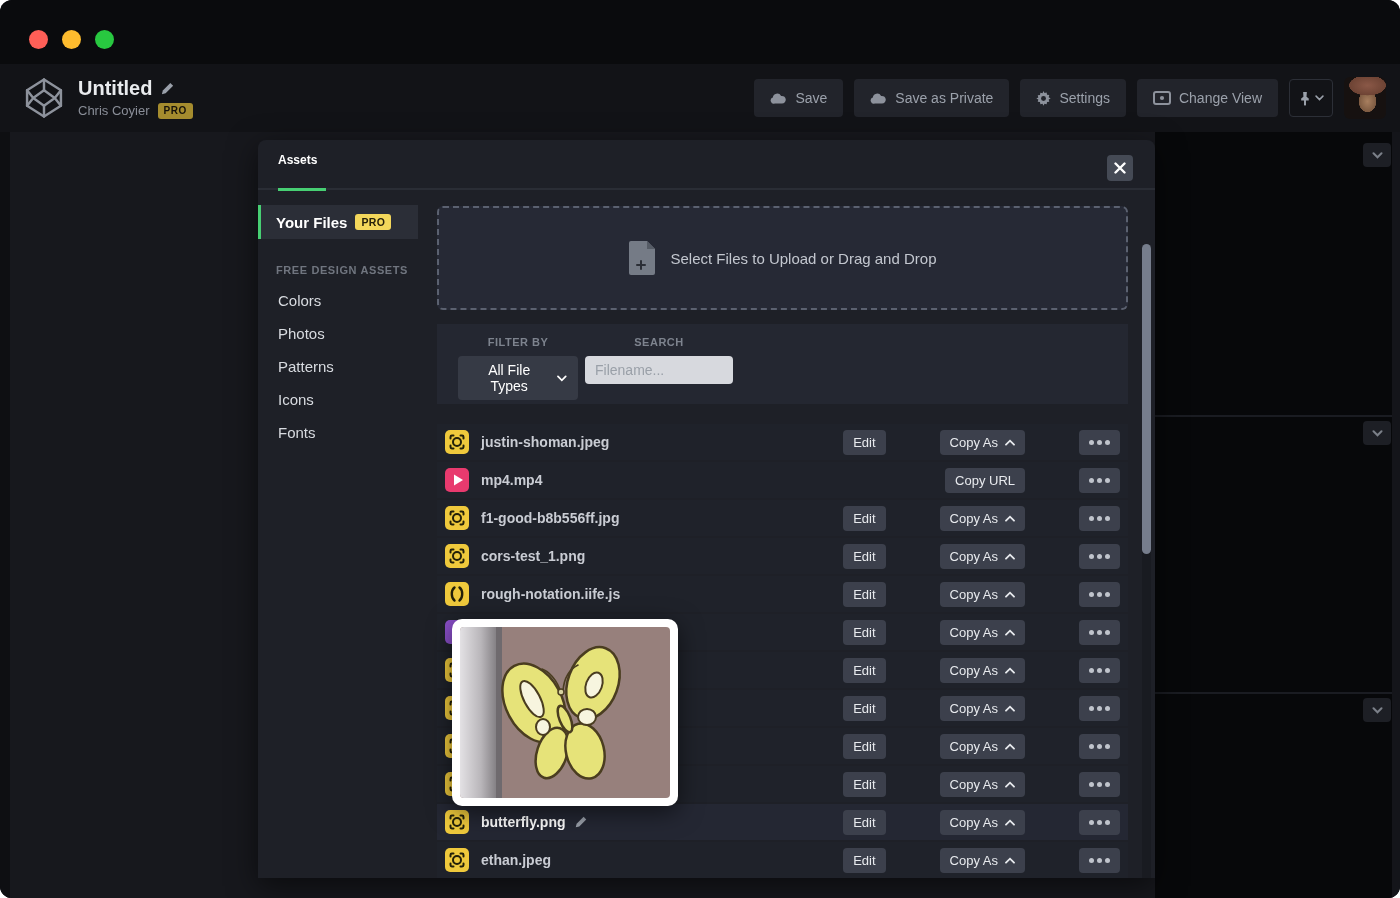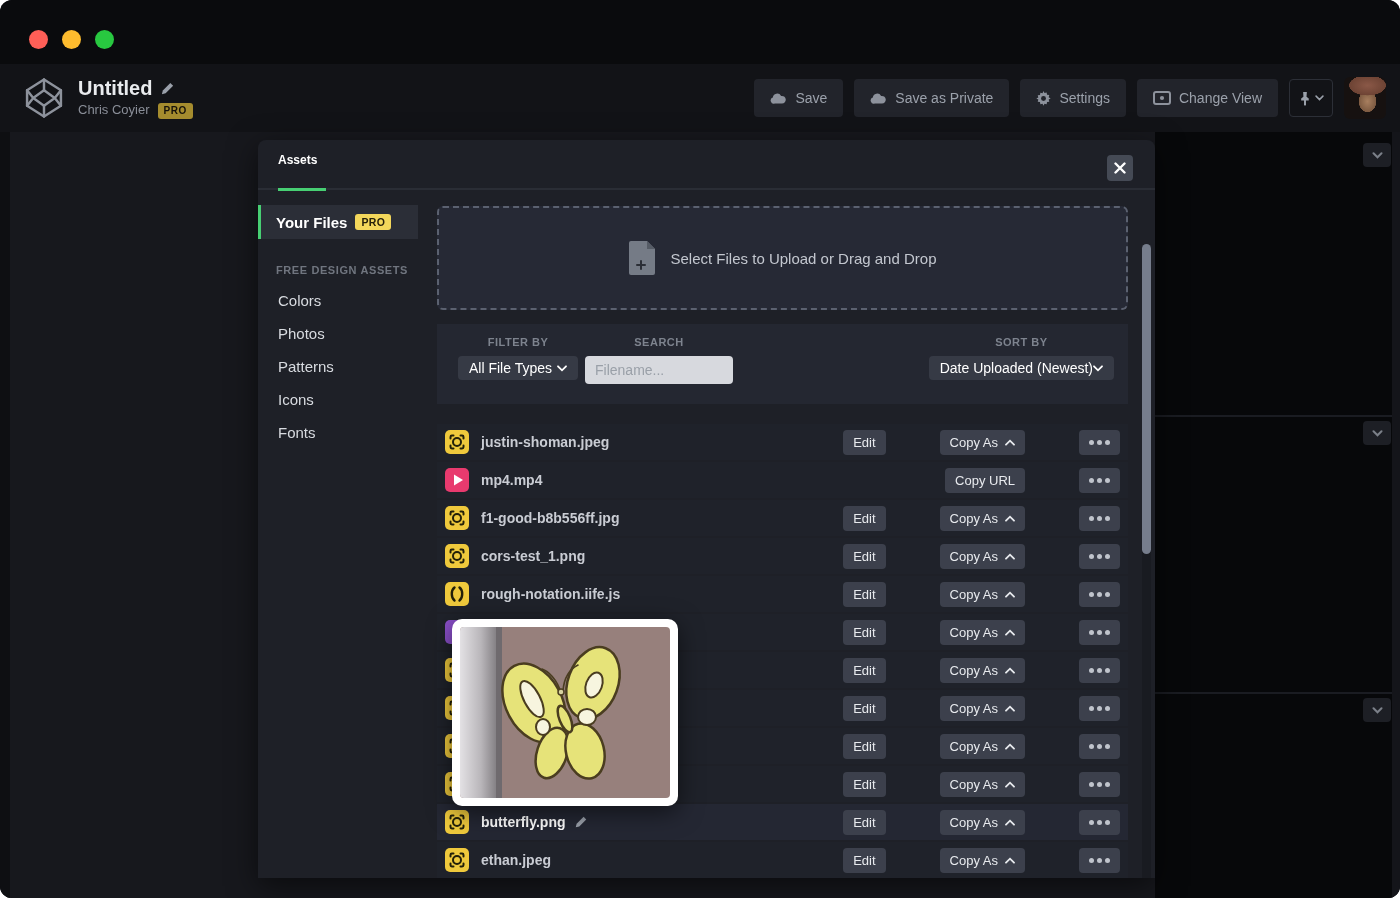--- a/index.html
+++ b/index.html
@@ -8,21 +8,21 @@
 
   
   .titlebar{ position:absolute; left:0; top:0; width:100%; height:64px; background:#0a0b0d; }
   .tl-dot{ position:absolute; top:30px; width:19px; height:19px; border-radius:50%; }
 
   
   .header{ position:absolute; left:0; top:64px; width:100%; height:68px; background:#121317; display:flex; align-items:center; padding:0 14px 0 24px; }
   .logo{ width:40px; height:40px; margin-right:14px; flex:0 0 auto; }
   .title-block{ line-height:1.15; }
   .pen-title{ font-size:20px; font-weight:bold; color:#e9ebee; display:flex; align-items:center; gap:8px; }
-  .pen-author{ font-size:13px; color:#8a8e98; display:flex; align-items:flex-start; gap:8px; margin-top:3px; }
+  .pen-author{ font-size:13px; color:#8a8e98; display:flex; align-items:flex-end; gap:8px; margin-top:3px; }
   .pro-gold{ background:#a58c2e; color:#17130a; font-size:10px; font-weight:bold; padding:2px 6px; border-radius:3px; letter-spacing:.5px; }
   .header-right{ margin-left:auto; display:flex; align-items:center; gap:11px; }
   .hbtn{ height:38px; background:#22242b; border:none; border-radius:4px; color:#9ba1ab; font-size:14px; font-family:inherit; display:flex; align-items:center; gap:8px; padding:0 16px; cursor:pointer; }
   .pin-btn{ height:38px; width:44px; background:transparent; border:1px solid #2c2f37; border-radius:4px; display:flex; align-items:center; justify-content:center; gap:4px; cursor:pointer; color:#9aa0aa; }
   .avatar{ width:42px; height:42px; border-radius:6px;
     background:
       radial-gradient(ellipse 62% 34% at 56% 20%, #8a5847 0%, #6d4334 70%, rgba(0,0,0,0) 71%),
       radial-gradient(ellipse 34% 42% at 56% 58%, #a87f5f 0%, #7d5a41 60%, rgba(0,0,0,0) 62%),
       #161110; }
 
@@ -52,21 +52,21 @@
   .side-item{ margin:16px 0 0 20px; font-size:15px; color:#d8dbe0; cursor:pointer; }
 
   
   .m-content{ position:absolute; left:179px; top:0; width:691px; height:100%; }
   .dropzone{ position:absolute; left:0; top:14px; width:691px; height:104px; background:#262935; border:2px dashed #5b6170; border-radius:6px; display:flex; align-items:center; justify-content:center; gap:16px; cursor:pointer; }
   .dropzone-label{ font-size:15px; color:#c3c7cf; }
 
   .filterbar{ position:absolute; left:0; top:132px; width:691px; height:80px; background:#242731; display:flex; padding:12px 14px 0 14px; }
   .f-col{ display:flex; flex-direction:column; gap:8px;align-items:center; }
   .f-label{ font-size:11px; font-weight:bold; color:#7d838e; letter-spacing:.5px; }
-  .f-btn{ height:24px; background:#363a45; border:none; border-radius:4px; color:#fff; font-size:14px; font-family:inherit; display:flex; align-items:center; padding:0 11px; cursor:pointer; }
+  .f-btn{ height:44px; background:#363a45; border:none; border-radius:4px; color:#fff; font-size:14px; font-family:inherit; display:flex; align-items:center; gap:8px; padding:0 11px; cursor:pointer; }
   .f-input{ height:28px; width:148px; background:#d7d9de; border:none; border-radius:4px; font-size:14px; font-family:inherit; color:#3a3d44; padding:0 10px; }
   .f-input::placeholder{ color:#9aa0a8; }
 
   .file-list{ position:absolute; left:0; top:232px; width:691px; }
   .file-row{ height:36px; background:#1f222a; margin-bottom:2px; display:flex; align-items:center; padding:0 8px; }
   .file-row.hovered{ background:#242733; }
   .file-name{ margin-left:12px; font-size:14px; font-weight:bold; color:#c9ccd3; display:flex; align-items:center; gap:8px; }
   .file-row.hovered .file-name{ color:#fff; }
   .row-actions{ margin-left:auto; display:flex; gap:6px; }
   .row-btn{ height:25px; background:#3c404c; border:none; border-radius:4px; color:#e8eaee; font-size:13px; font-family:inherit; display:flex; align-items:center; gap:7px; padding:0 10px; cursor:pointer;margin-left:48px; }
@@ -218,29 +218,20 @@
               <button class="f-btn" style="width:120px;">
                 <span>All File Types</span>
                 <svg width="10" height="7" viewBox="0 0 10 7" style="margin-left:auto">
                     <path d="M1 1.3l4 4 4-4" stroke="#fff" stroke-width="1.8" fill="none" stroke-linecap="round"></path>
                   </svg>
               </button>
             </div>
             <div class="f-col">
               <span class="f-label">SEARCH</span>
               <input class="f-input" placeholder="Filename..." style="">
-            </div>
-            <div class="f-col" style="margin-left:auto;">
-              <span class="f-label">SORT BY</span>
-              <button class="f-btn">
-                <span>Date Uploaded (Newest)</span>
-                <svg width="10" height="7" viewBox="0 0 10 7">
-                    <path d="M1 1.3l4 4 4-4" stroke="#fff" stroke-width="1.8" fill="none" stroke-linecap="round"></path>
-                  </svg>
-              </button>
             </div>
           </div>
 
           <div class="file-list" id="file-list">
               <div class="file-row">
                 <span style="display: flex;">
                   <svg width="24" height="24" viewBox="0 0 24 24">
     <rect width="24" height="24" rx="5" fill="#efc93c"></rect>
     <circle cx="12" cy="12" r="4" fill="none" stroke="#232009" stroke-width="2"></circle>
     <path d="M5.5 8.5v-1.6a1.4 1.4 0 0 1 1.4-1.4h1.6 M15.5 5.5h1.6a1.4 1.4 0 0 1 1.4 1.4v1.6 M18.5 15.5v1.6a1.4 1.4 0 0 1-1.4 1.4h-1.6 M8.5 18.5H6.9a1.4 1.4 0 0 1-1.4-1.4v-1.6" fill="none" stroke="#232009" stroke-width="2" stroke-linecap="round"></path>

